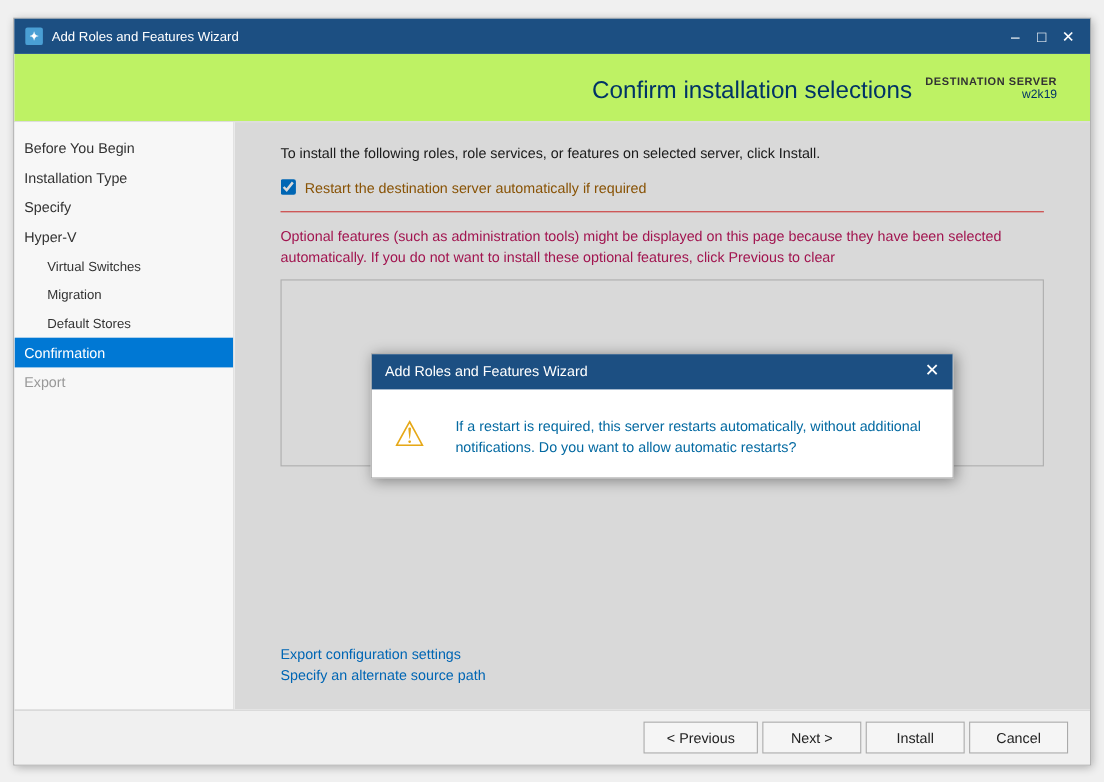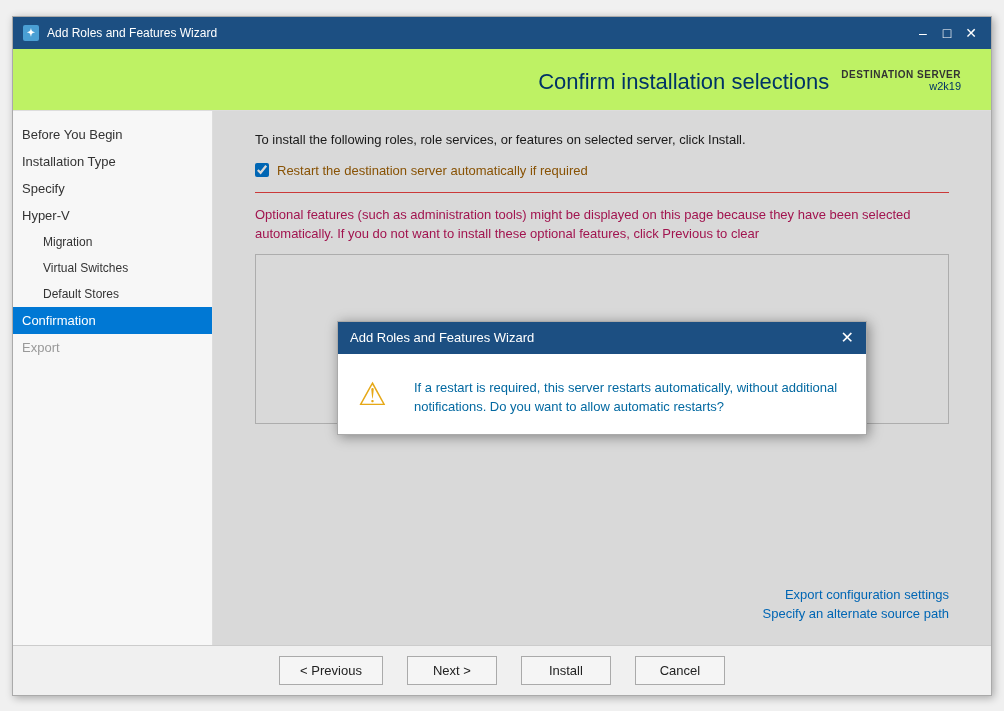--- a/index.html
+++ b/index.html
@@ -166,39 +166,38 @@
     .optional-text {
       font-size: 13px;
       color: #be185d;
       line-height: 1.5;
       border-top: 1px solid #ef4444;
       padding-top: 12px;
     }
     .links-area {
       margin-top: auto;
       padding-top: 20px;
-      text-align: right;
     }
     .link-item {
       color: #0078d4;
       font-size: 13px;
       cursor: pointer;
       display: block;
       margin-bottom: 4px;
       text-decoration: none;
     }
 
     .footer {
       background: #f0f0f0;
       border-top: 1px solid #ccc;
       padding: 10px 20px;
       display: flex;
-      justify-content: center;
-      align-items: center;
-      gap: 24px;
+      justify-content: flex-end;
+      align-items: center;
+      gap: 4px;
       flex-shrink: 0;
     }
     .footer-btn {
       padding: 6px 20px;
       border: 1px solid #aaa;
       background: #f5f5f5;
       font-size: 13px;
       cursor: pointer;
       color: #222;
       min-width: 90px;
@@ -323,22 +322,22 @@
       </div>
     </div>
 
     <div class="body-area">
 
       <div class="sidebar">
         <div class="sidebar-item">Before You Begin</div>
         <div class="sidebar-item">Installation Type</div>
         <div class="sidebar-item">Specify</div>
         <div class="sidebar-item">Hyper-V</div>
+        <div class="sidebar-item sub">Virtual Switches</div>
         <div class="sidebar-item sub">Migration</div>
-        <div class="sidebar-item sub">Virtual Switches</div>
         <div class="sidebar-item sub">Default Stores</div>
         <div class="sidebar-item active">Confirmation</div>
         <div class="sidebar-item disabled">Export</div>
       </div>
 
       <div class="content-area" style="position:relative;">
         <div class="content-inner">
           <p class="intro-text">To install the following roles, role services, or features on selected server, click Install.</p>
 
           <div class="checkbox-row">

